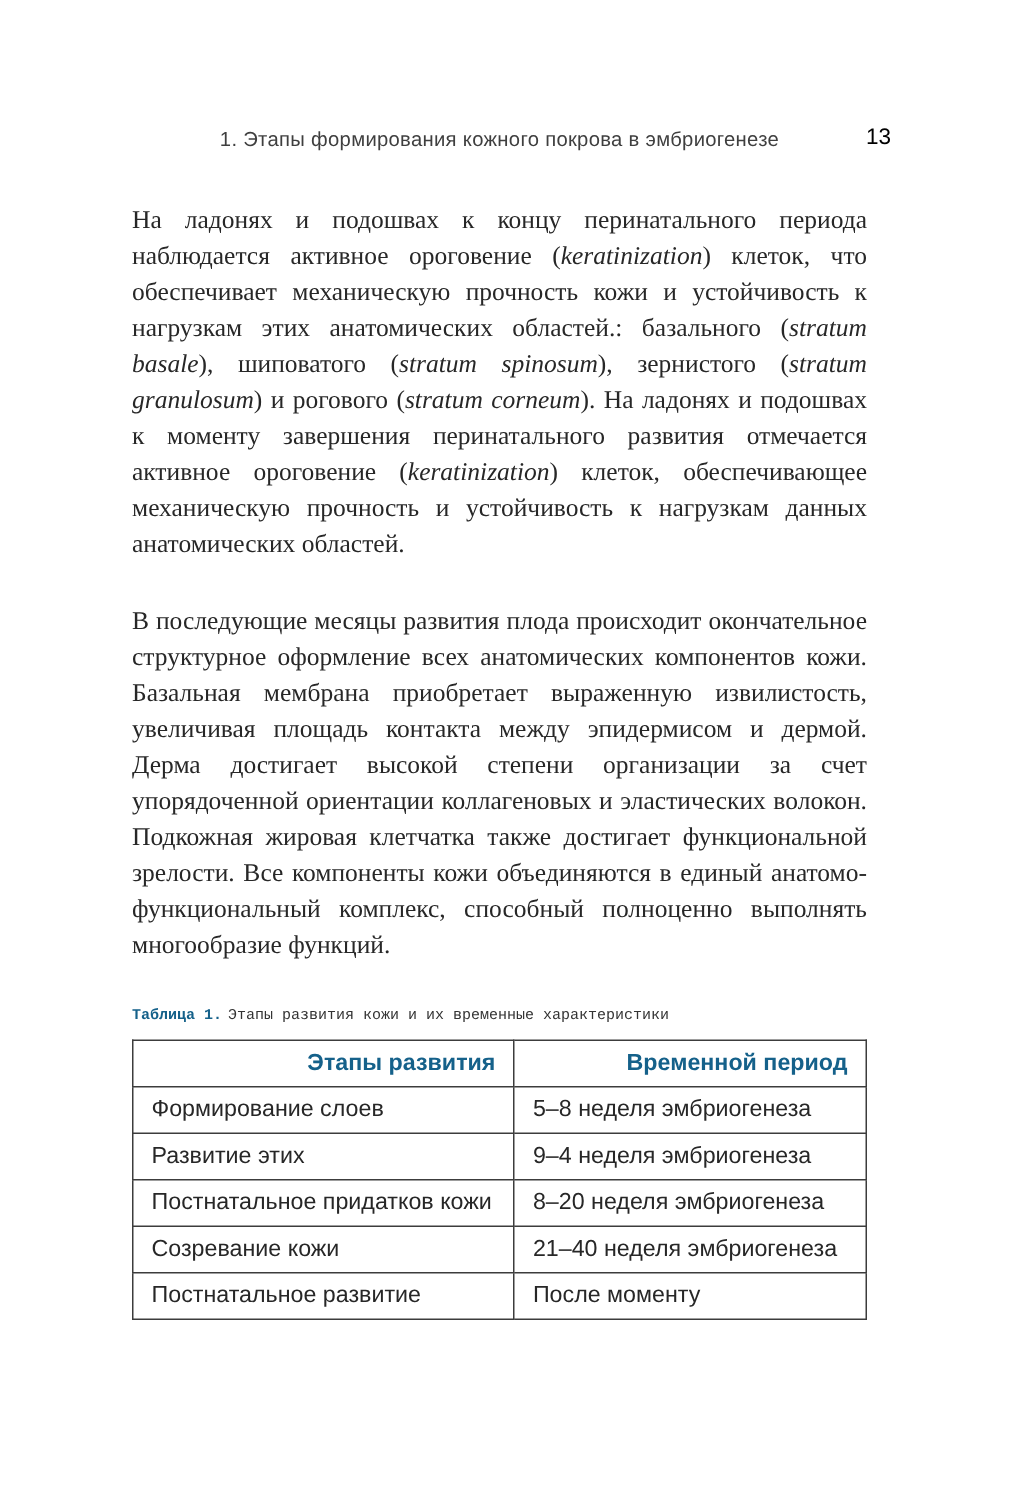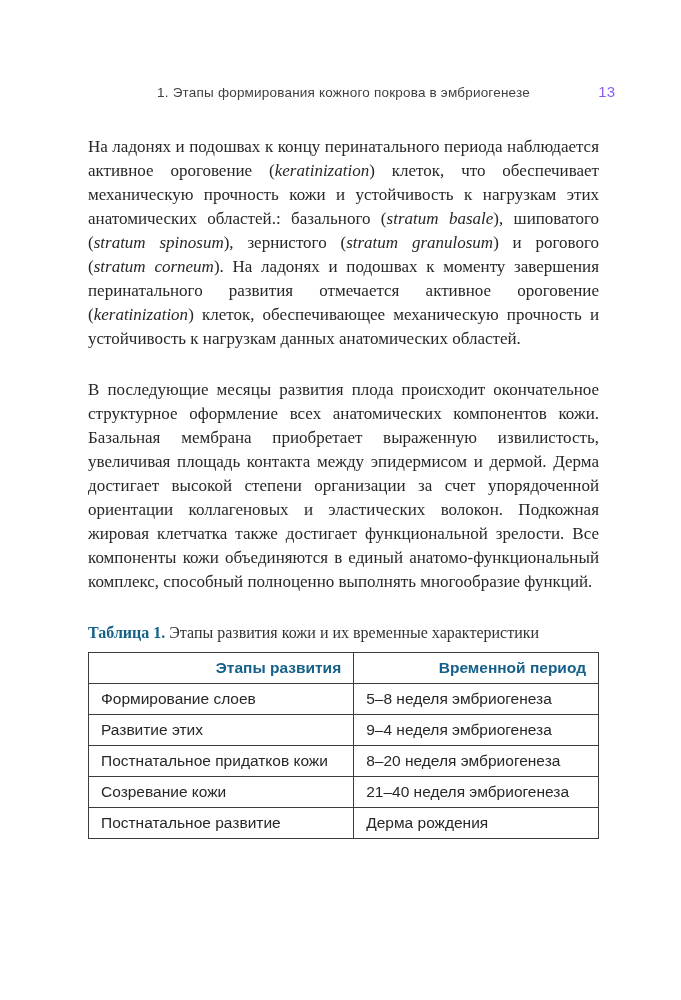--- a/index.html
+++ b/index.html
@@ -6,58 +6,58 @@
     margin: 0;
     padding: 0;
     background: #ffffff;
   }
   .page {
     position: relative;
     width: 681px;
     height: 1000px;
     box-sizing: border-box;
     background: #ffffff;
-    padding: 85px 82px 40px 88px;
+    padding: 85px 103px 40px 88px;
     overflow: hidden;
   }
   .running-head {
     position: relative;
     height: 20px;
     margin-bottom: 30px;
     font-family: "Liberation Sans", sans-serif;
   }
   .head-title {
     display: block;
     text-align: center;
     font-size: 13.5px;
     color: #3f3f3f;
     letter-spacing: 0.2px;
   }
   .page-number {
     position: absolute;
     top: -2px;
     right: -16px;
     font-size: 15px;
-    color: #8b5cf6;
+    color: #000000;
   }
   .body-text {
     margin: 0 0 27px 0;
     font-family: "Liberation Serif", serif;
     font-size: 17px;
     line-height: 24px;
     color: #272727;
     text-align: justify;
   }
   .body-text .italic {
     font-style: italic;
   }
   .table-caption {
     margin: 30px 0 10px 0;
-    font-family: Liberation Serif, serif;
-    font-size: 16px;
+    font-family: Liberation Mono, monospace;
+    font-size: 10px;
     color: #333333;
   }
   .caption-label {
     font-weight: bold;
     color: var(--accent, #15618a);
     margin-right: 4px;
   }
   table.stages {
     width: 100%;
     border-collapse: collapse;
@@ -125,19 +125,19 @@
           <tr>
             <td>Постнатальное придатков кожи</td>
             <td>8–20 неделя эмбриогенеза</td>
           </tr>
           <tr>
             <td>Созревание кожи</td>
             <td>21–40 неделя эмбриогенеза</td>
           </tr>
           <tr>
             <td>Постнатальное развитие</td>
-            <td>Дерма рождения</td>
+            <td>После моменту</td>
           </tr>
         </tbody>
     </table>
 
   </main>
 </div>
 
 </body></html>

